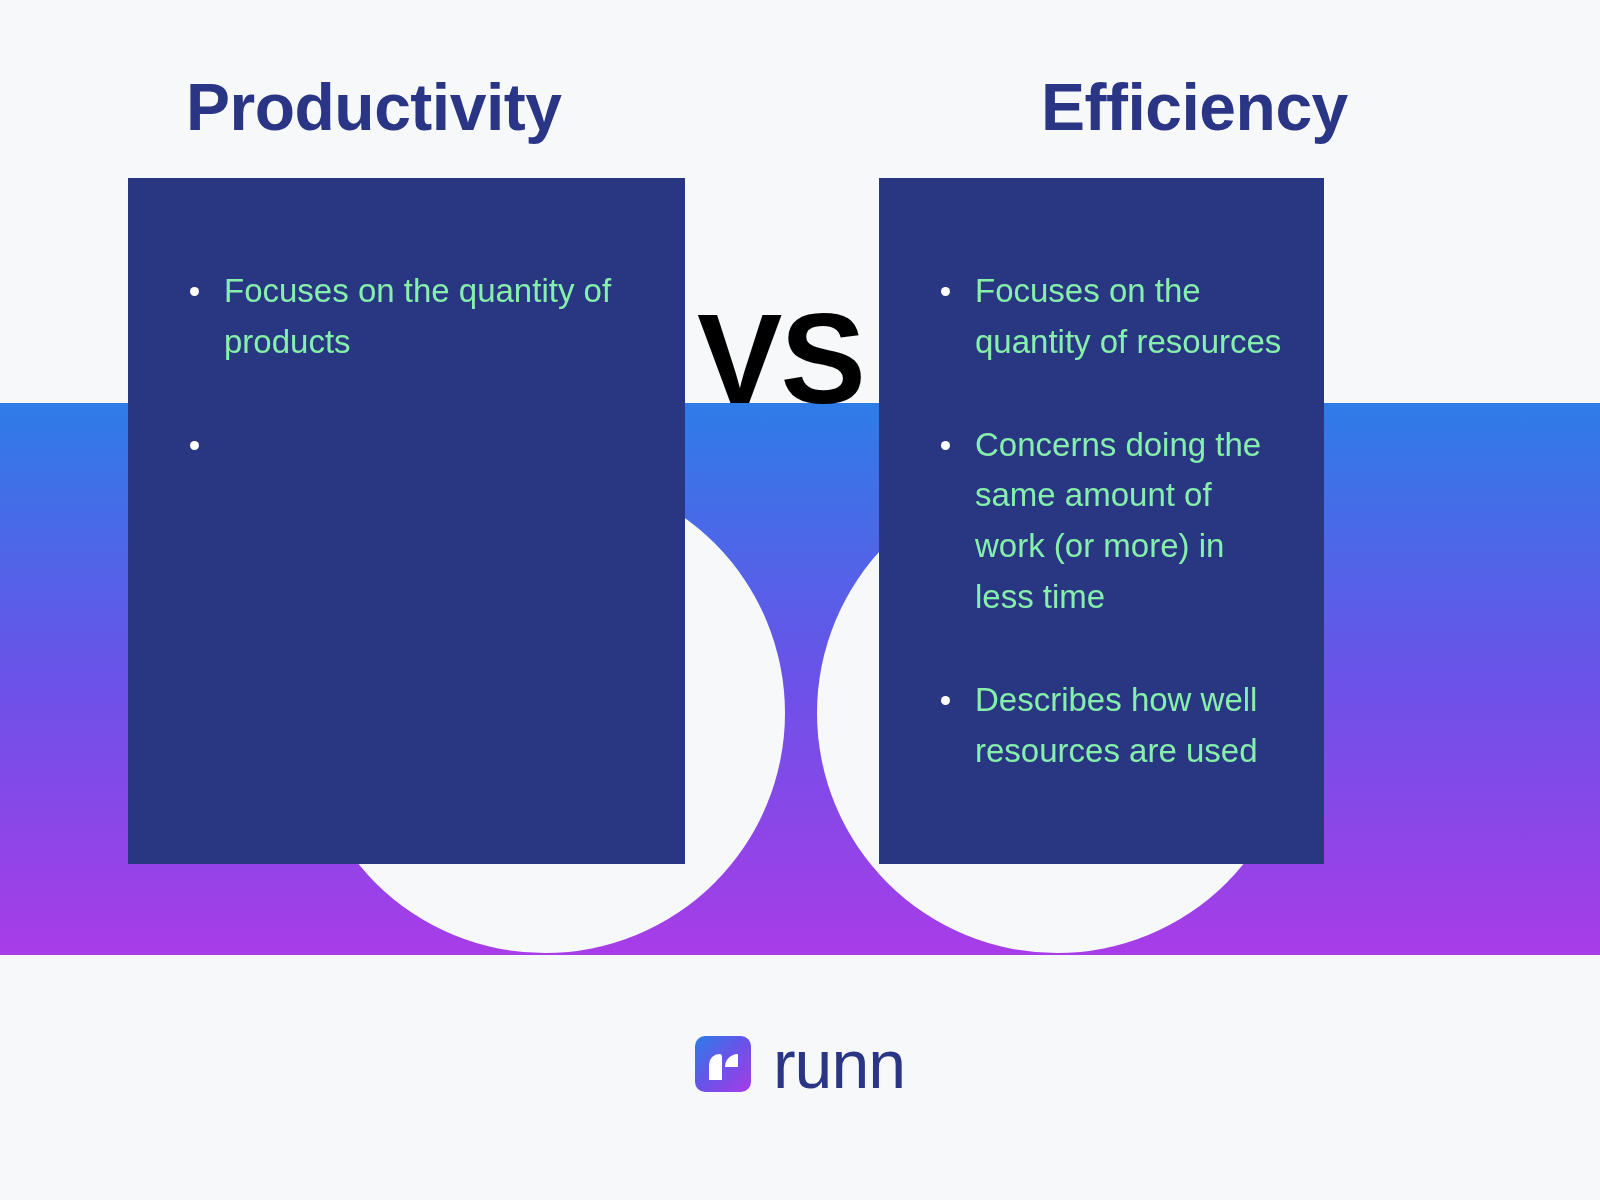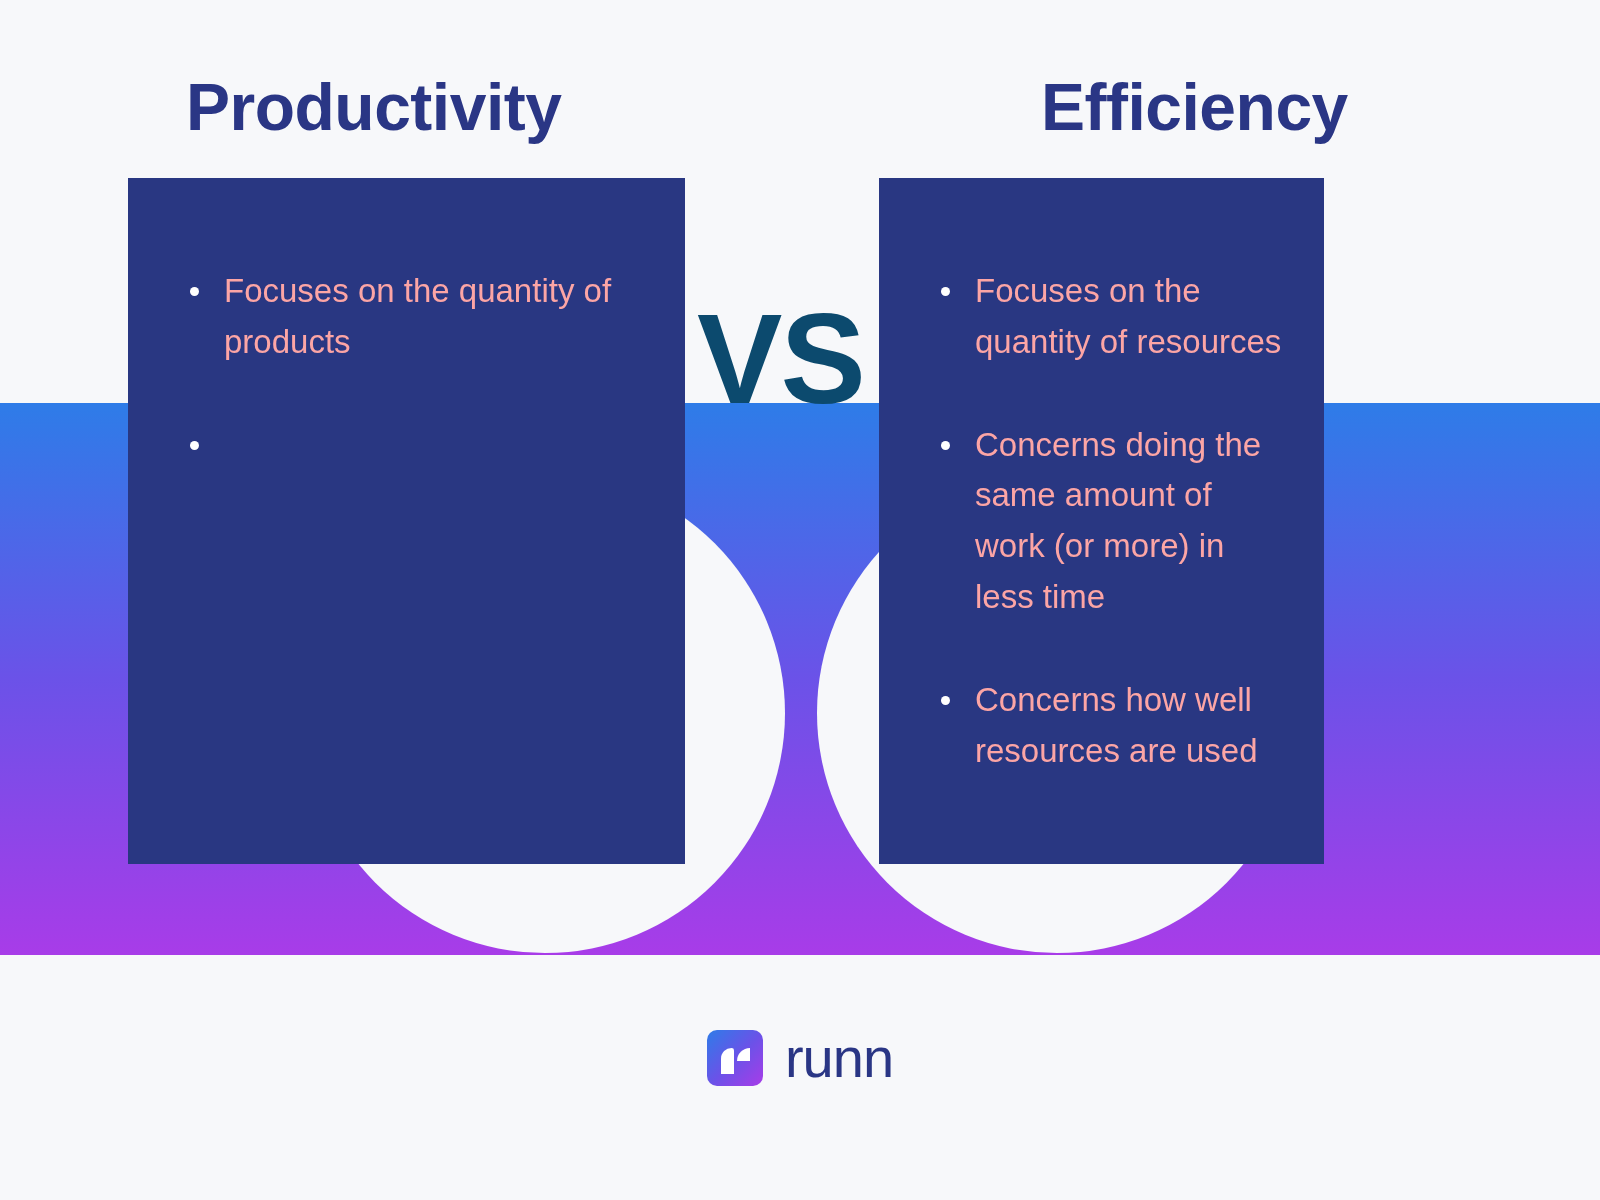--- a/index.html
+++ b/index.html
@@ -56,21 +56,21 @@
     list-style: none;
     margin: 0;
     padding: 0;
     position: absolute;
     top: 88px;
     left: 62px;
     right: 34px;
   }
   .panel li {
     position: relative;
-    color: #fca5a5;
+    color: #86efac;
     font-size: 33px;
     line-height: 1.54;
     margin-bottom: 52px;
     padding-left: 34px;
   }
   .panel li:last-child { margin-bottom: 0; }
   .panel li .bullet-dot {
     position: absolute;
     left: 0;
     top: 21px;
@@ -80,21 +80,21 @@
     background: #FFFFFF;
   }
 
   
   #vs {
     position: absolute;
     left: 697px;
     top: 295px;
     font-size: 128px;
     font-weight: bold;
-    color: #0c4a6e;
+    color: #000000;
     line-height: 1;
     letter-spacing: -2px;
     z-index: 5;
   }
 
   
   #footer-logo {
     position: absolute;
     left: 0;
     top: 1030px;
@@ -125,21 +125,21 @@
   #logo-mark .glyph-flag {
     position: absolute;
     left: 30px;
     top: 18px;
     width: 13px;
     height: 13px;
     background: #FFFFFF;
     border-top-left-radius: 13px;
   }
   #logo-text {
-    font-size: 56px;
+    font-size: 68px;
     font-weight: 500;
     color: #2A3685;
     letter-spacing: -1px;
     line-height: 1;
   }
 </style>
 </head>
 <body>
 
 <div id="stage">
@@ -183,21 +183,21 @@
       <li>
         <span class="bullet-dot"></span>
         <span>Focuses on the quantity of resources</span>
       </li>
       <li>
         <span class="bullet-dot"></span>
         <span>Concerns doing the same amount of work (or more) in less time</span>
       </li>
       <li>
         <span class="bullet-dot"></span>
-        <span>Concerns how well resources are used</span>
+        <span>Describes how well resources are used</span>
       </li>
     </ul>
   </div>
 
   <div id="vs">VS</div>
 
   <div id="footer-logo">
     <div id="logo-mark">
       <span class="glyph-stem"></span>
       <span class="glyph-flag"></span>

